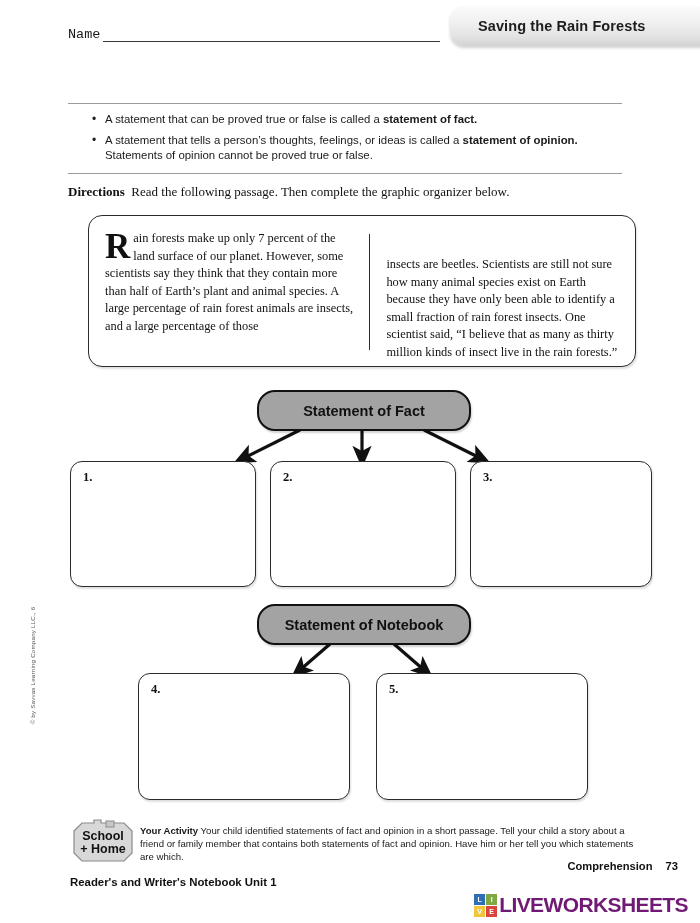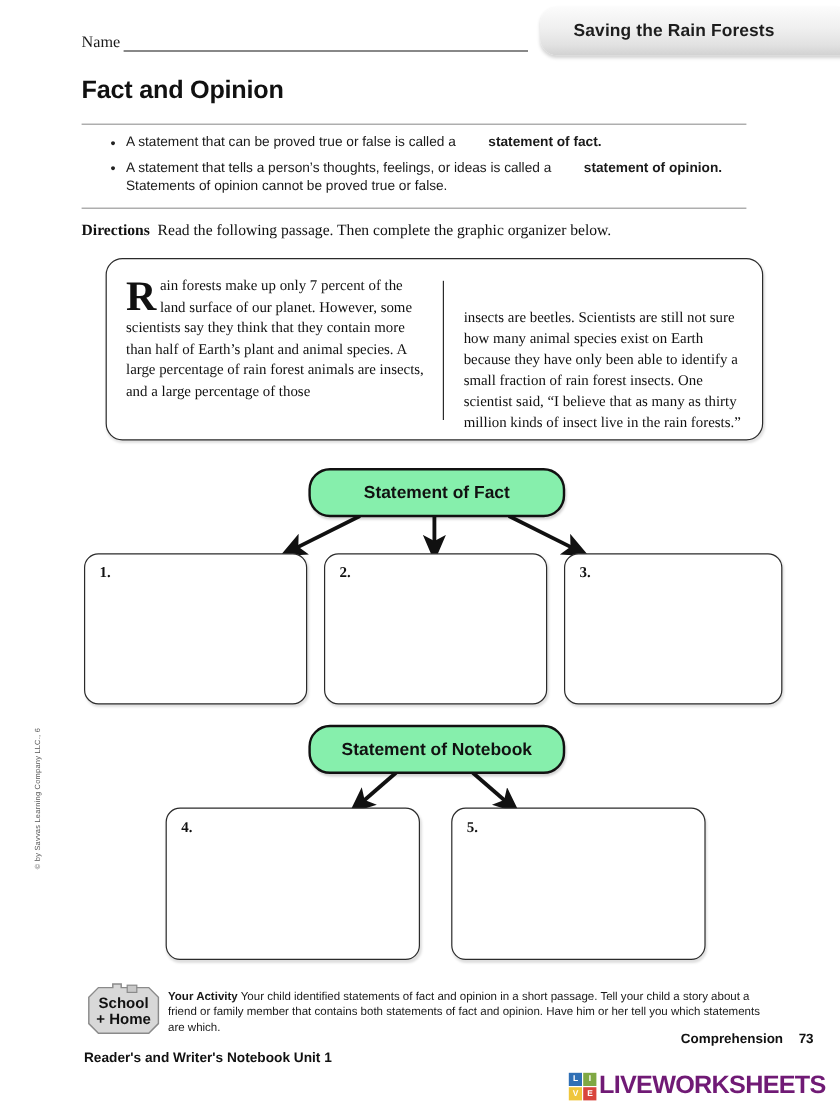--- a/index.html
+++ b/index.html
@@ -13,56 +13,56 @@
     border-top-right-radius:14px;
     background:linear-gradient(180deg,#fbfbfb 0%,#efefef 45%,#e2e2e2 78%,#d2d2d2 100%);
     box-shadow:0 2px 3px rgba(0,0,0,.18);
     display:flex;align-items:center;}
   .header-tab-label{font-size:14.5px;font-weight:bold;color:#1d1d1d;
     padding-left:28px;letter-spacing:.1px;white-space:nowrap;}
 
   
   .name-row{position:absolute;left:68px;top:27px;width:372px;
     display:flex;align-items:flex-end;}
-  .name-label{font-family:Liberation Serif, serif;font-size:13.5px;color:#1a1a1a;}
+  .name-label{font-family:Liberation Mono, monospace;font-size:13.5px;color:#1a1a1a;}
   .name-rule{flex:1;border-bottom:1px solid #3a3a3a;margin-left:3px;height:12px;}
 
   
   .page-title{position:absolute;left:68px;top:64px;font-size:21px;font-weight:bold;
     color:#111;letter-spacing:-.2px;}
 
   
   .rule{position:absolute;left:68px;width:554px;border-top:1.6px solid #9b9b9b;}
   .rule-top{top:103px;}
   .rule-bottom{top:173px;}
   .bullets{position:absolute;left:92px;top:112px;width:530px;}
   .bullet{display:flex;margin-bottom:6px;}
   .bullet-dot{width:13px;font-size:12px;line-height:15px;color:#222;flex:none;}
   .bullet-text{font-size:11.4px;line-height:15.2px;color:#1a1a1a;}
-  .bullet-text b{font-weight:bold;margin-left:24px;}
+  .bullet-text b{font-weight:bold;}
 
   
   .directions{position:absolute;left:68px;top:184px;
     font-family:"Liberation Serif",serif;font-size:13px;color:#111;}
   .directions b{font-weight:bold;}
 
   
   .passage{position:absolute;left:88px;top:215px;width:546px;height:150px;
     border:1.4px solid #2b2b2b;border-radius:14px;background:#fff;
     box-shadow:1px 2px 2px rgba(0,0,0,.12);}
   .passage-inner{display:flex;height:100%;padding:14px 16px 10px 16px;box-sizing:border-box;}
   .col{font-family:"Liberation Serif",serif;font-size:12.4px;line-height:17.6px;color:#111;}
   .col-left{width:252px;}
   .col-divider{width:1px;background:#2b2b2b;margin:4px 16px 6px 16px;flex:none;}
   .col-right{width:236px;padding-top:2px;margin-top:24px;}
   .dropcap{float:left;font-family:"Liberation Serif",serif;font-size:35px;
     line-height:30px;font-weight:bold;padding:2px 3px 0 0;}
 
   
-  .pill{position:absolute;border:2.6px solid #111;border-radius:18px;background:#86efac;
+  .pill{position:absolute;border:2.6px solid #111;border-radius:18px;background:#a3a3a3;
     display:flex;align-items:center;justify-content:center;
     font-size:14.5px;font-weight:bold;color:#111;
     box-shadow:1px 2px 2px rgba(0,0,0,.18);}
   .pill-fact{left:257px;top:390px;width:210px;height:37px;}
   .pill-opinion{left:257px;top:604px;width:210px;height:37px;}
 
   
   .abox{position:absolute;border:1.8px solid #2b2b2b;border-radius:12px;background:#fff;
     box-shadow:1px 2px 2px rgba(0,0,0,.13);}
   .abox-num{position:absolute;left:12px;top:8px;
@@ -105,21 +105,20 @@
 
   <div class="header-tab">
     <span class="header-tab-label">Saving the Rain Forests</span>
   </div>
 
   <div class="name-row">
     <span class="name-label">Name</span>
     <span class="name-rule"></span>
   </div>
 
-  <div class="page-title">Fact and Opinion</div>
 
   <div class="rule rule-top"></div>
   <div class="rule rule-bottom"></div>
 
   <div class="bullets">
     <div class="bullet">
       <span class="bullet-dot">•</span>
       <span class="bullet-text"><span>A statement that can be proved true or false is called a </span><b>statement of fact.</b><span></span></span>
     </div>
     <div class="bullet">

